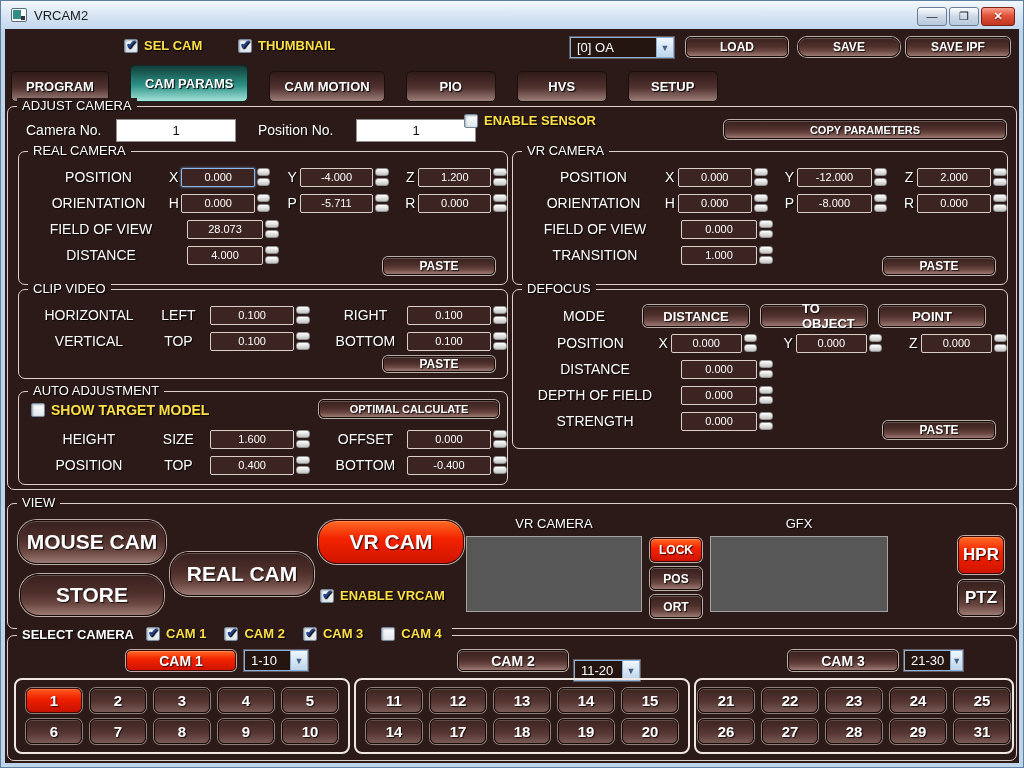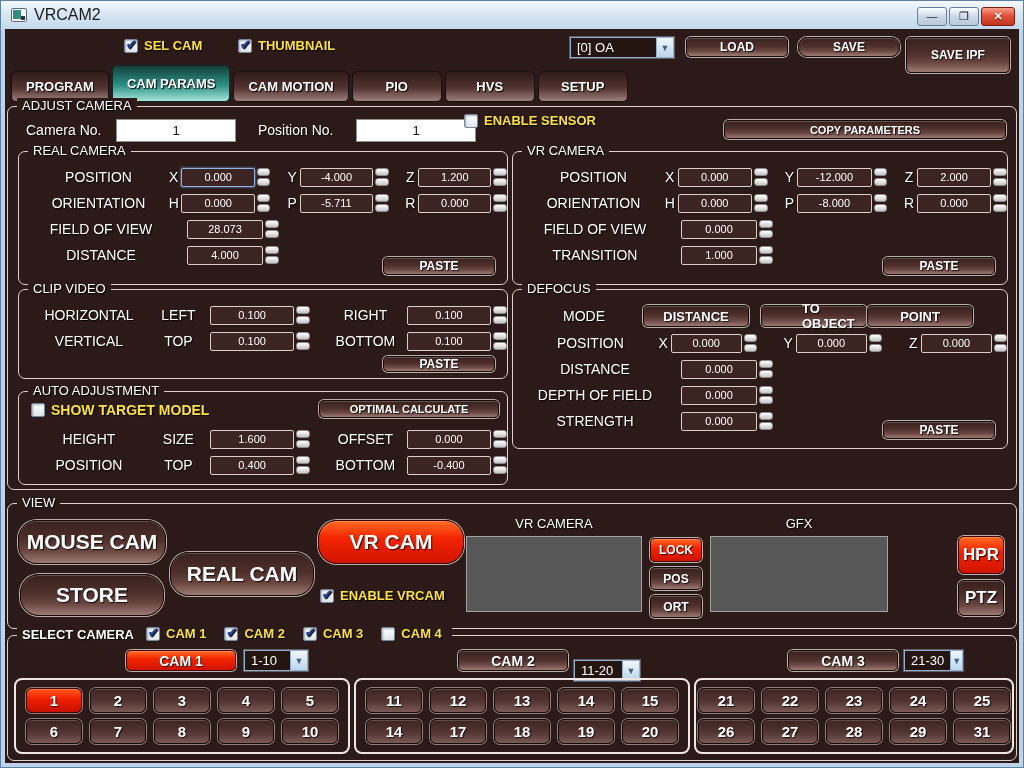--- a/index.html
+++ b/index.html
@@ -5,21 +5,21 @@
   * { margin:0; padding:0; box-sizing:border-box; font-family:"Liberation Sans", sans-serif; }
   html,body { width:1024px; height:768px; overflow:hidden; background:#444; }
 
   .win { position:relative; width:1024px; height:768px; background:#bdd4ea; border:1px solid #5f7fa2; }
 
   
   .titlebar { position:relative; height:28px; background:linear-gradient(180deg,#f4f9fd 0%,#dcE9f5 40%,#c3d8ec 100%); display:flex; align-items:center; padding-left:10px; }
   .appicon { width:16px; height:14px; background:#fff; border:1px solid #5a6a7a; border-radius:2px; position:relative; margin-right:7px; }
   .appicon::before { content:""; position:absolute; left:1px; top:1px; width:8px; height:9px; background:#2f8f84; }
   .appicon::after { content:""; position:absolute; right:1px; bottom:1px; width:4px; height:4px; background:#334; }
-  .ttitle { font-size:16px; color:#1b1b1b; }
+  .ttitle { font-size:13px; color:#1b1b1b; }
   .winbtns { position:absolute; top:6px; right:8px; display:flex; gap:2px; }
   .wbtn { width:30px; height:19px; border:1px solid #6a7f96; border-radius:3px; background:linear-gradient(180deg,#fdfeff,#cdd9e6 50%,#b9c9da); color:#223; font-size:11px; line-height:17px; text-align:center; }
   .wbtn.close { width:34px; background:linear-gradient(180deg,#f6a08c,#e2523a 45%,#c03520); border-color:#7c1f10; color:#fff; font-weight:bold; text-shadow:0 1px 1px #5a1108; }
 
   
   .client { position:absolute; left:4px; right:4px; top:28px; bottom:4px; background:#2b1a17; }
 
   .lab { color:#fff; font-size:14px; text-shadow:1px 1px 1px rgba(0,0,0,.85); white-space:nowrap; }
 
   
@@ -44,21 +44,21 @@
   .check { display:inline-flex; align-items:center; gap:6px; color:#fde047; font-size:13px; font-weight:bold; text-shadow:1px 1px 1px #000; white-space:nowrap; }
   .cb { width:14px; height:14px; background:linear-gradient(180deg,#ffffff,#dfe6ec); border:1px solid #77879a; border-radius:2px; position:relative; box-shadow:inset 1px 1px 2px rgba(90,110,130,.5); }
   .checked .cb::after { content:"\2714"; position:absolute; left:1px; top:-3px; color:#24418c; font-size:13px; }
 
   
   .combo { display:inline-flex; align-items:stretch; background:#241511; border:1px solid #8fb0d2; box-shadow:0 0 0 1px rgba(200,220,240,.35); }
   .combo .cval { flex:1; color:#fff; font-size:13px; line-height:19px; padding:0 6px; white-space:nowrap; }
   .combo .carr { width:17px; background:linear-gradient(180deg,#f0f7fc,#bdd5eb); border-left:1px solid #8fb0d2; color:#44628a; font-size:9px; display:flex; align-items:center; justify-content:center; }
 
   
-  .tabs { position:absolute; left:6px; top:36px; display:flex; gap:3px; align-items:flex-end; height:37px; }
+  .tabs { position:absolute; left:6px; top:36px; display:flex; gap:21px; align-items:flex-end; height:37px; }
   .tab { height:31px; min-width:90px; padding:0 14px; display:flex; align-items:center; justify-content:center; color:#fff; font-size:13px; font-weight:bold; text-shadow:1px 1px 1px #000; border:1px solid #17100e; border-radius:5px; background:linear-gradient(180deg,#2f1b18 0%,#523330 55%,#9c7e79 100%); }
   .tab.active { height:37px; background:linear-gradient(180deg,#133f39 0%,#2c9186 55%,#a6e3d8 100%); border-color:#0c2a26; }
 
   
   .frow { display:flex; align-items:center; height:26px; padding-left:12px; }
   .c { text-align:center; }
   .w140 { width:140px; } .w118 { width:118px; } .w64 { width:64px; } .w84 { width:84px; } .w16 { width:16px; text-align:center; }
   .gap14 { margin-right:14px; } .gap24 { margin-right:24px; }
   .f86 { width:86px; }
 
@@ -97,21 +97,21 @@
     <label class="check checked" style="position:absolute;left:233px;top:9px;">
       <span class="cb"></span>
       <span>THUMBNAIL</span>
     </label>
     <div class="combo" style="position:absolute;left:565px;top:8px;width:104px;height:21px;">
       <span class="cval">[0] OA</span>
       <span class="carr">▼</span>
     </div>
     <div class="btn" style="position:absolute;left:681px;top:8px;width:102px;height:20px;font-size:12px;">LOAD</div>
     <div class="btn" style="position:absolute;left:793px;top:8px;width:102px;height:20px;font-size:12px;border-radius:9px;">SAVE</div>
-    <div class="btn" style="position:absolute;left:901px;top:8px;width:104px;height:36px;font-size:12px;">SAVE IPF</div>
+    <div class="btn" style="position:absolute;left:901px;top:8px;width:104px;height:20px;font-size:12px;">SAVE IPF</div>
 
     <div class="tabs">
       <div class="tab">PROGRAM</div>
         <div class="tab active">CAM PARAMS</div>
         <div class="tab">CAM MOTION</div>
         <div class="tab">PIO</div>
         <div class="tab">HVS</div>
         <div class="tab">SETUP</div>
     </div>
 
@@ -291,21 +291,21 @@
             </span>
         </div>
         <div class="btn paste" style="bottom:6px;height:16px;">PASTE</div>
       </div>
 
       <div class="grp" style="left:504px;top:182px;width:496px;height:160px;">
         <div class="gtitle">DEFOCUS</div>
         <div class="frow" style="margin-top:12px;height:28px;">
           <span class="lab w118 c">MODE</span>
           <div class="btn" style="width:106px;height:22px;font-size:13px;margin-right:12px;">DISTANCE</div>
-          <div class="btn" style="width:106px;height:22px;font-size:13px;padding-left:40px;">TO OBJECT</div>
+          <div class="btn" style="width:106px;height:22px;font-size:13px;margin-right:12px;padding-left:40px;">TO OBJECT</div>
           <div class="btn" style="width:106px;height:22px;font-size:13px;">POINT</div>
         </div>
         <div class="frow">
           <span class="lab w140 c">POSITION</span>
           <span class="lab w16">X</span>
           <span class="nfield">0.000</span>
             <span class="spin gap24">
               <i></i>
               <i></i>
             </span>

